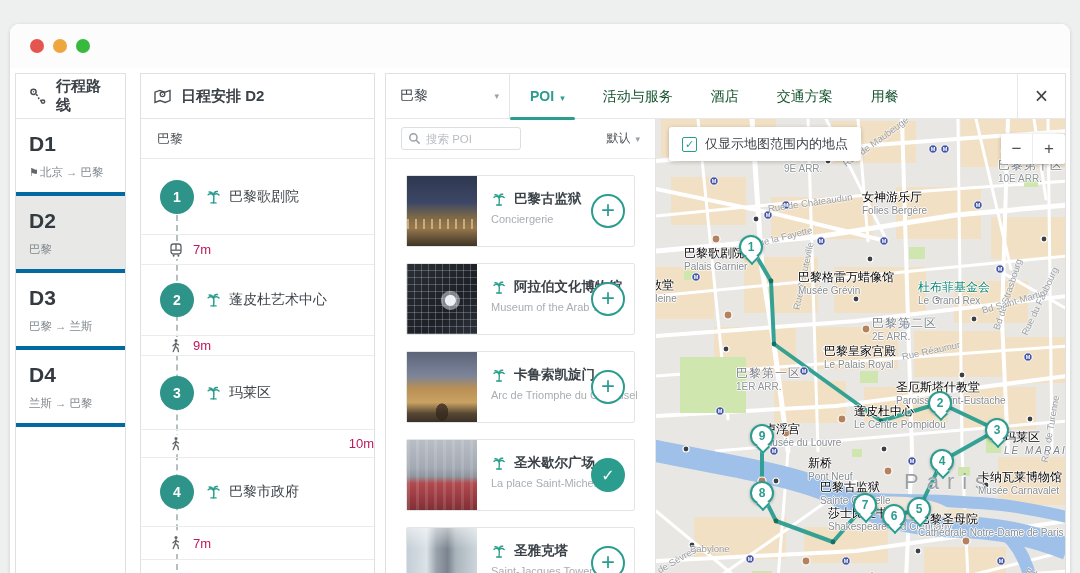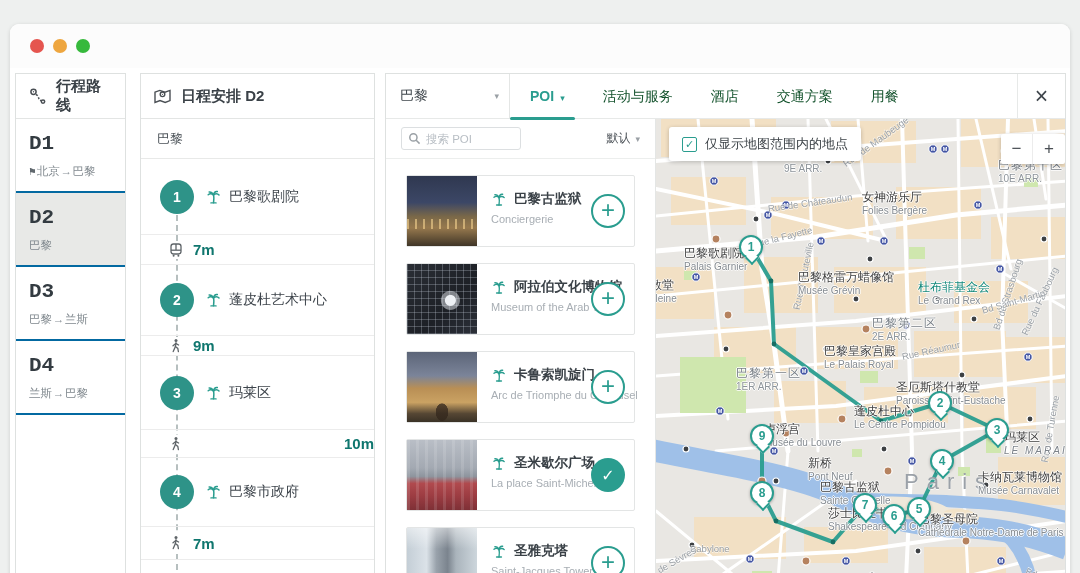--- a/index.html
+++ b/index.html
@@ -11,21 +11,21 @@
     background:#fcfcfc; display:flex; align-items:center; padding-left:20px; gap:9px; }
   .dot { width:14px; height:14px; border-radius:50%; }
 
   .panel { position:absolute; top:49px; bottom:3px; background:#fff; border:1px solid #dee1e0; }
   .panel-header { height:45px; display:flex; align-items:center; gap:9px; padding:0 12px;
     border-bottom:1px solid #e3e5e4; font-size:15px; font-weight:bold; color:#3a4147; }
   .panel-header svg { flex:none; }
 
   
   .sidebar { left:5px; width:111px; display:flex; flex-direction:column; }
-  .day-item { padding:13px 10px 12px 13px; border-bottom:2px solid #0369a1;font-family:Liberation Mono, monospace; }
+  .day-item { padding:13px 10px 12px 13px; border-bottom:4px solid #0369a1; }
   .day-item.selected { background:#e8e9e7; }
   .day-label { font-size:21px; font-weight:bold; color:#333b41; }
   .day-route { margin-top:9px; font-size:11.5px; color:#7f878d; white-space:nowrap; }
   .day-route .flag { font-size:11px; color:#60686e; margin-right:1px; }
   .day-route .arrow { margin:0 3px; color:#8a9298; }
 
   
   .schedule { left:130px; width:235px; display:flex; flex-direction:column; }
   .city-row { height:40px; line-height:40px; padding-left:16px; font-size:13px; color:#4a5157;
     border-bottom:1px solid #e8e9e8; flex:none; }
@@ -35,21 +35,21 @@
   .t-row { position:relative; }
   .stop-row { display:flex; align-items:center; }
   .stop-circle { position:absolute; left:19px; width:34px; height:34px; border-radius:50%;
     background:#2e9388; color:#fff; font-size:14px; font-weight:bold;
     display:flex; align-items:center; justify-content:center; top:50%; margin-top:-17px; }
   .stop-poi-icon { position:absolute; left:64px; top:50%; margin-top:-9px; }
   .stop-name { margin-left:88px; font-size:14px; color:#3e454c; }
   .leg-row { border-top:1px solid #ececec; border-bottom:1px solid #ececec;
     display:flex; align-items:center; }
   .leg-icon { position:absolute; left:26px; background:#fff; padding:1px; display:flex; }
-  .leg-text { margin-left:52px; font-size:15px; color:#0f766e;font-weight:bold; }
+  .leg-text { margin-left:52px; font-size:13px; color:#be185d; }
 
   
   .rightpanel { left:375px; right:4px; display:flex; flex-direction:column; }
   .tabbar { height:45px; flex:none; display:flex; align-items:center; padding-left:14px;
     border-bottom:1px solid #e7e9e8; position:relative; }
   .city-select { width:109px; display:flex; align-items:center; justify-content:space-between;
     padding-right:10px; font-size:14px; color:#3f464c; cursor:default; }
   .caret { font-size:9px; color:#9aa0a5; }
   .tab-divider { width:1px; align-self:stretch; background:#e4e6e5; margin-right:20px; }
   .tab { margin-right:38px; font-size:14px; color:#14532d; height:45px; line-height:45px;
@@ -106,21 +106,21 @@
   .ph-jacques { background:
     linear-gradient(180deg, rgba(255,255,255,.5) 0%, rgba(255,255,255,0) 30%),
     linear-gradient(90deg,#c4ced6 0%,#dbe2e8 28%,#99a2ab 42%,#7b848e 58%,#aab4bc 70%,#cdd6dc 100%); }
 
   
   .map { flex:1; position:relative; overflow:hidden; background:#e8e6e2; }
   .map svg.base { position:absolute; left:0; top:0; }
   .mlabel { position:absolute; white-space:nowrap; z-index:4; line-height:1.15;
     text-shadow:0 1px 0 rgba(255,255,255,.9),0 -1px 0 rgba(255,255,255,.9),
       1px 0 0 rgba(255,255,255,.9),-1px 0 0 rgba(255,255,255,.9); }
-  .mlabel .zh { font-size:12px; color:#404040; }
+  .mlabel .zh { font-size:12px; color:#000000; }
   .mlabel .fr { font-size:10px; color:#868c92; }
   .mlabel.district .zh { color:#787f86; letter-spacing:1px; }
   .mlabel.district .fr { color:#8d949a; }
   .mlabel.poi-hl .zh { color:#13897b; }
   .mlabel.district-it .fr { font-style:italic; letter-spacing:2px; color:#7d838a; }
   .street-label { position:absolute; font-size:9.5px; color:#9aa0a6; white-space:nowrap;
     z-index:3; transform-origin:left center;
     text-shadow:0 1px 0 rgba(255,255,255,.8),0 -1px 0 rgba(255,255,255,.8); }
   .big-label { position:absolute; font-size:22px; color:#9ba1a8; letter-spacing:8px; z-index:3;
     text-shadow:0 1px 0 rgba(255,255,255,.7); }

